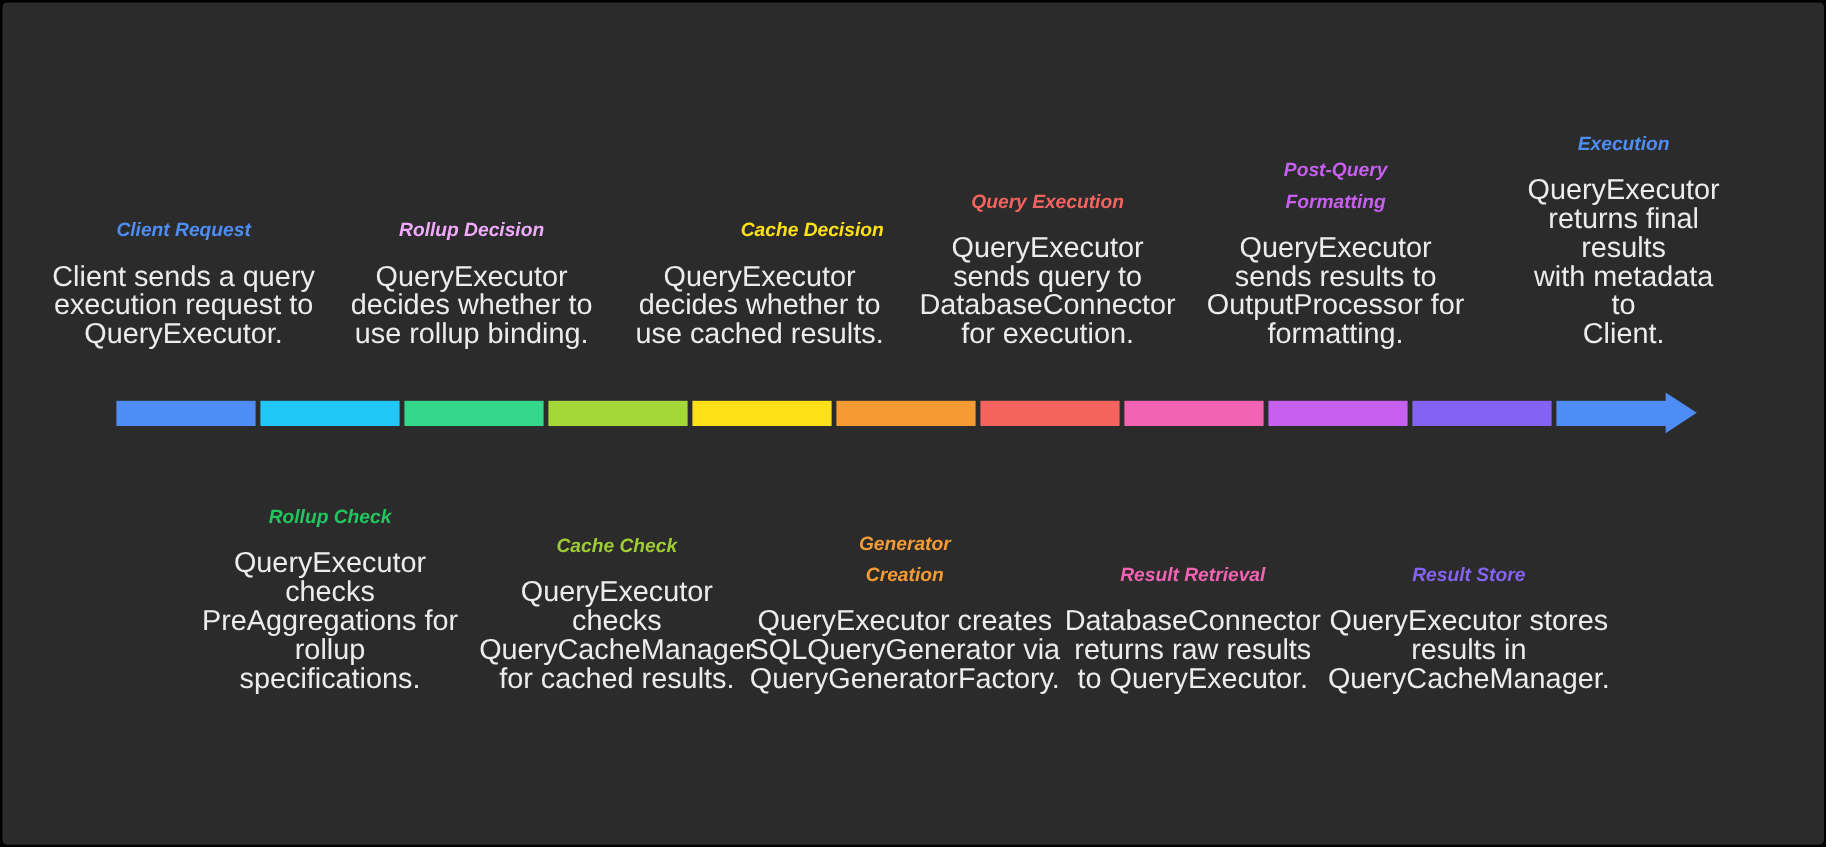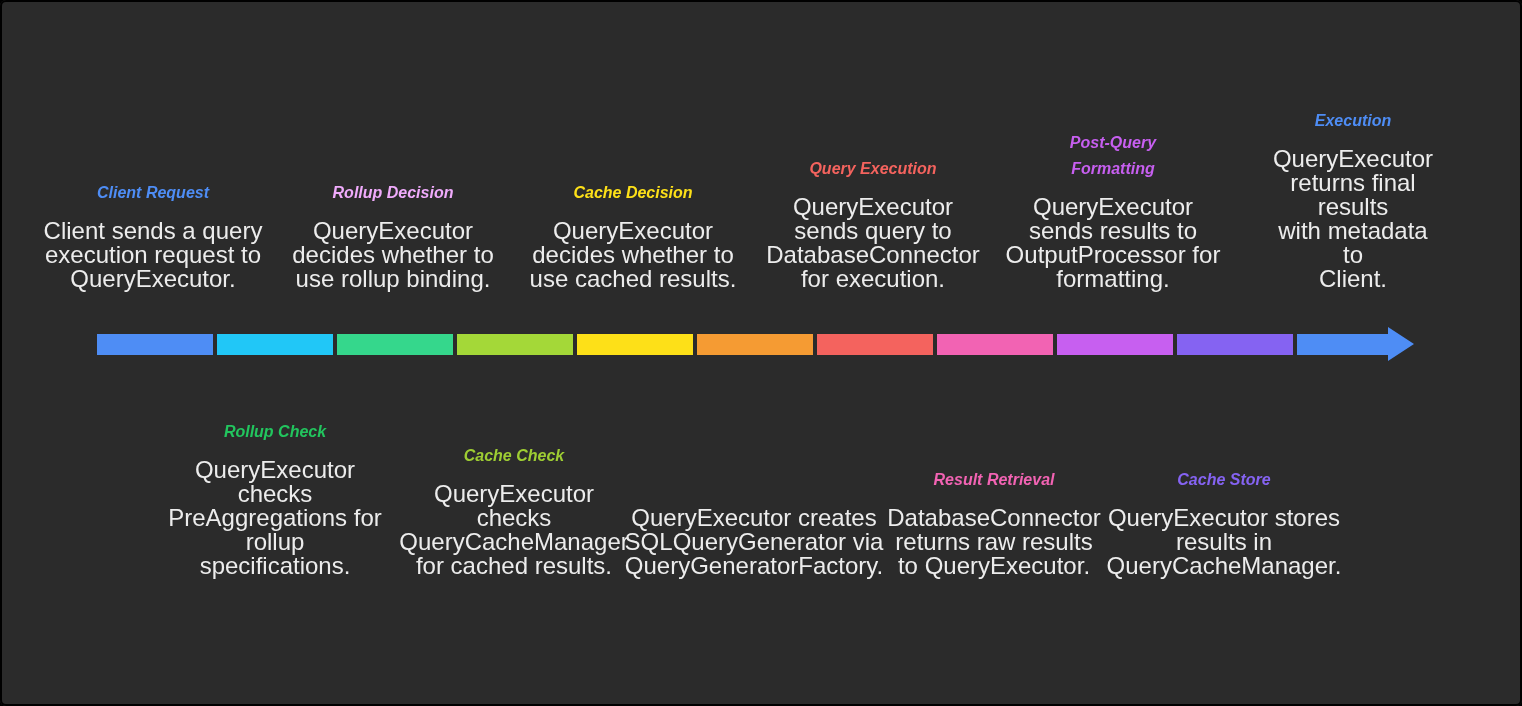--- a/index.html
+++ b/index.html
@@ -64,21 +64,21 @@
         <div class="step-body">Client sends a query
 execution request to
 QueryExecutor.</div>
       </div>
       <div class="step top" style="left: 393px;">
         <div class="step-title" style="color: #f0abfc;">Rollup Decision</div>
         <div class="step-body">QueryExecutor
 decides whether to
 use rollup binding.</div>
       </div>
-      <div class="step top" style="left: 633px;">
+      <div class="step top" style="left: 633px; align-items: flex-end;">
         <div class="step-title" style="color: rgb(253, 224, 24);">Cache Decision</div>
         <div class="step-body">QueryExecutor
 decides whether to
 use cached results.</div>
       </div>
       <div class="step top" style="left: 873px;">
         <div class="step-title" style="color: rgb(244, 99, 94);">Query Execution</div>
         <div class="step-body">QueryExecutor
 sends query to
 DatabaseConnector
@@ -108,32 +108,34 @@
 specifications.</div>
       </div>
       <div class="step bottom" style="left: 514px;">
         <div class="step-title" style="color: rgb(158, 205, 51);">Cache Check</div>
         <div class="step-body">QueryExecutor
 checks
 QueryCacheManager
 for cached results.</div>
       </div>
       <div class="step bottom" style="left: 754px;">
+        <div class="step-title" style="color: rgb(245, 155, 51);">Generator
+Creation</div>
         <div class="step-body">QueryExecutor creates
 SQLQueryGenerator via
 QueryGeneratorFactory.</div>
       </div>
       <div class="step bottom" style="left: 994px;">
         <div class="step-title" style="color: rgb(242, 99, 179);">Result Retrieval</div>
         <div class="step-body">DatabaseConnector
 returns raw results
 to QueryExecutor.</div>
       </div>
       <div class="step bottom" style="left: 1224px;">
-        <div class="step-title" style="color: rgb(133, 99, 242);">Cache Store</div>
+        <div class="step-title" style="color: rgb(133, 99, 242);">Result Store</div>
         <div class="step-body">QueryExecutor stores
 results in
 QueryCacheManager.</div>
       </div>
     </div>
   <div id="arrow-layer">
       <div class="seg" style="left: 97px; background: rgb(78, 141, 245);"></div>
       <div class="seg" style="left: 217px; background: rgb(33, 199, 247);"></div>
       <div class="seg" style="left: 337px; background: rgb(53, 215, 140);"></div>
       <div class="seg" style="left: 457px; background: rgb(164, 216, 56);"></div>

